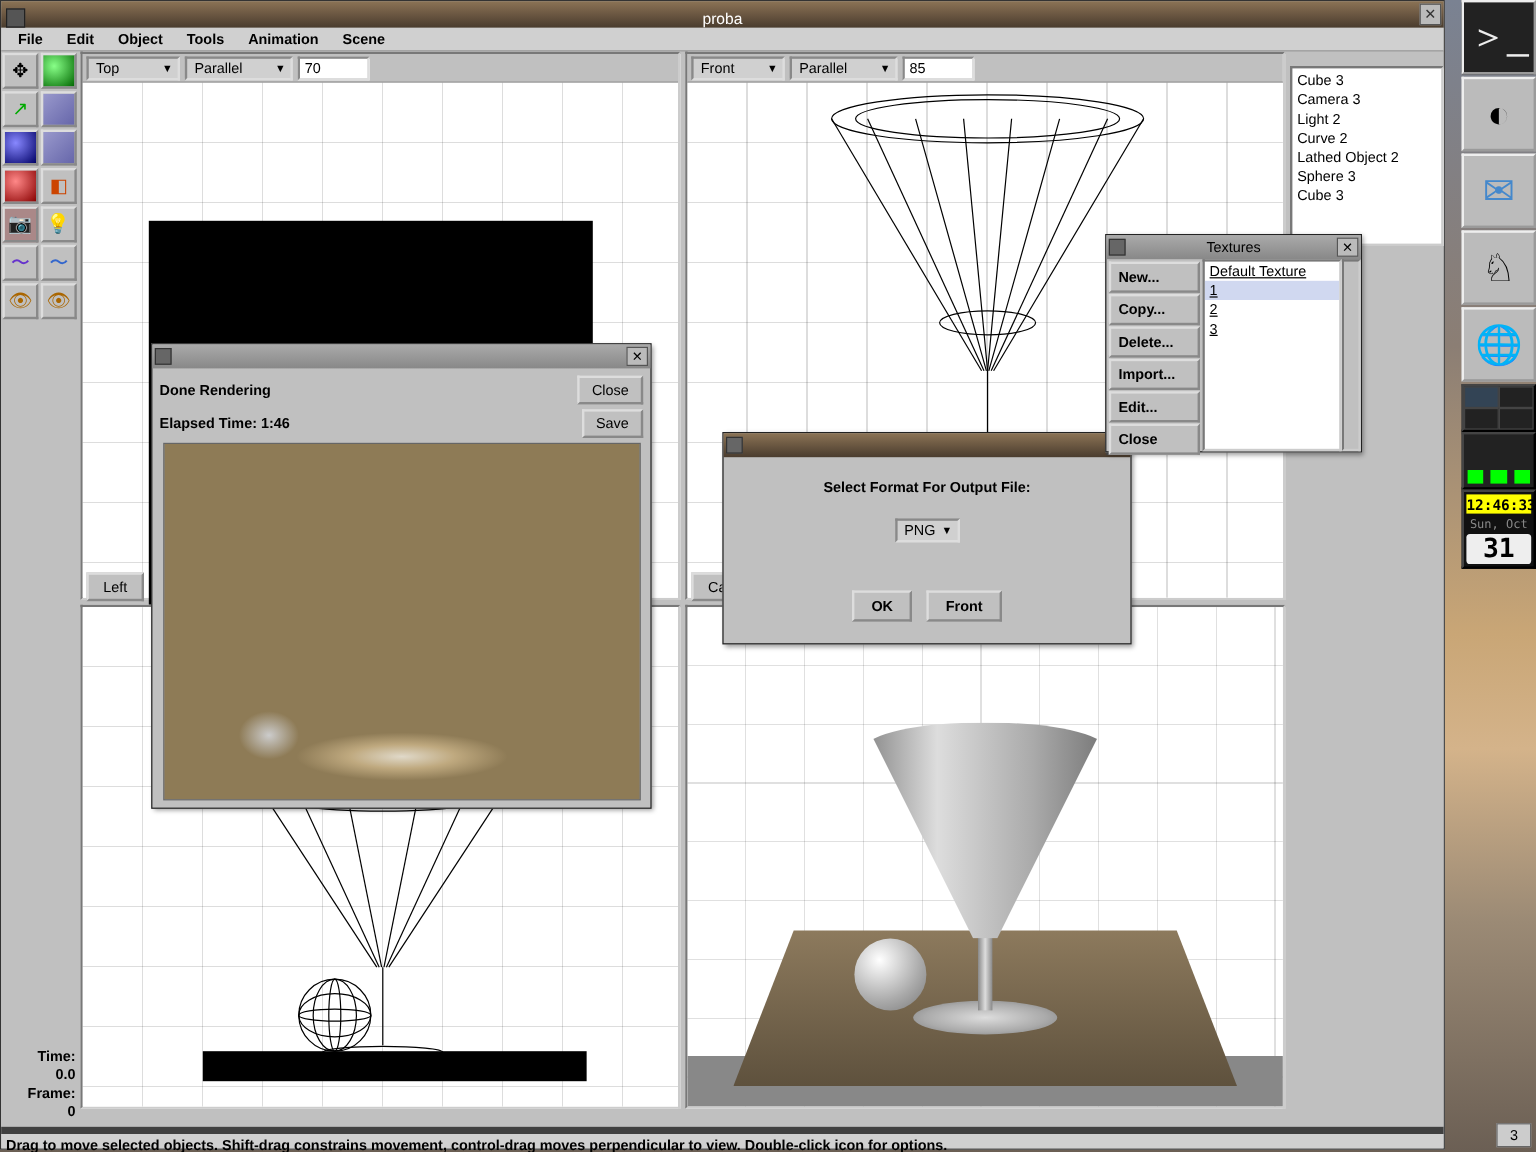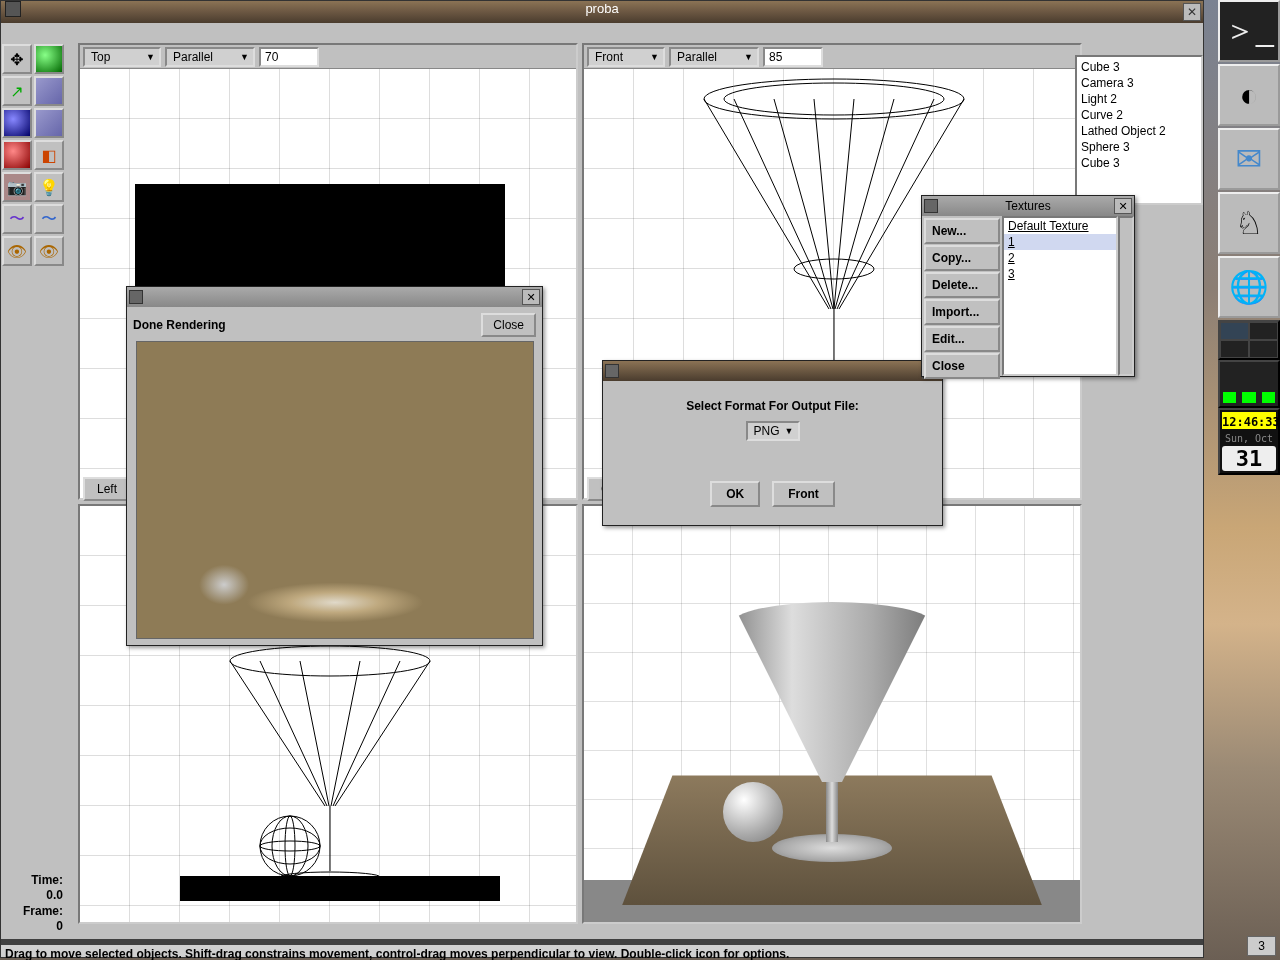--- a/index.html
+++ b/index.html
@@ -23,21 +23,21 @@
   position: absolute;
   left: 0; top: 0;
   width: 1204px; height: 958px;
   background: #c0c0c0;
   border: 1px solid #333;
 }
 .titlebar {
   height: 22px;
   background: linear-gradient(to bottom, #8b7355 0%, #6b5742 50%, #4a3c2e 100%);
   display: flex;
-  align-items: flex-start;
+  align-items: flex-end;
   color: #fff;
   font-size: 13px;
   position: relative;
 }
 .titlebar .ico { width: 16px; height: 16px; margin: 0 4px; background: #555; border: 1px solid #222; }
 .titlebar .ttl { position: absolute; left: 50%; transform: translateX(-50%); }
 .titlebar .closebtn {
   position: absolute; right: 2px; top: 2px;
   width: 18px; height: 18px;
   background: #bbb; border: 1px solid #555;
@@ -91,21 +91,20 @@
 }
 
 .viewports {
   position: absolute;
   left: 66px; top: 0; right: 0; bottom: 0;
 }
 .vp {
   position: absolute;
   background: #fff;
   border: 2px inset #ccc;
-  margin-left: 11px;
 }
 .vp-header {
   height: 24px; background: #c0c0c0;
   border-bottom: 1px solid #888;
   display:flex; align-items:center; padding: 0 3px; gap:4px;
 }
 .combo {
   height: 20px; border: 2px inset #ddd; background: #d0d0d0;
   padding: 0 18px 0 6px; position: relative; font-size: 12px;
   display:flex;align-items:center;
@@ -176,21 +175,21 @@
   background:
     radial-gradient(ellipse 50px 40px at 22% 82%, #ccc, transparent 50%),
     radial-gradient(ellipse 110px 25px at 50% 88%, #e0d9c9, #bfa97f 40%, #8e7b56 80%),
     radial-gradient(ellipse 100px 250px at 50% 45%, #bbb 0%, #ddd 30%, transparent 60%),
     linear-gradient(to bottom, #7b8aa0 0%, #9c9894 30%, #c9a572 55%, #d0b284 75%, #8f8376 100%);
   border:1px solid #666;
   margin:0 auto;
 }
 
 .fmt-body{padding:18px 20px;text-align:center;}
-.fmt-body .msg{font-weight:bold;margin-bottom:8px;}
+.fmt-body .msg{font-weight:bold;margin-bottom:19px;}
 .fmt-body .btns{display:flex;gap:12px;justify-content:center;margin-top:40px;}
 
 .tex-body{display:flex;height:160px;}
 .tex-btns{width:80px;display:flex;flex-direction:column;padding:2px;gap:1px;}
 .tex-btns .btn{padding:4px 6px;font-weight:bold;font-size:12px;}
 .tex-list{flex:1;background:#fff;border:2px inset #ccc;overflow:hidden;position:relative;text-decoration:underline;}
 .tex-sb{width:16px;background:#c0c0c0;border:2px inset #ccc;}
 .tex-list div{padding:1px 4px;}
 .tex-list .sel{background:#d0d8f0;}
 
@@ -244,20 +243,28 @@
 </head>
 <body>
 
 <div class="desktop">
 
   <div class="app-window">
     <div class="titlebar">
       <div class="ico"></div>
       <span class="ttl">proba</span>
       <div class="closebtn">✕</div>
+    </div>
+    <div class="menubar">
+      <span class="mi">File</span>
+      <span class="mi">Edit</span>
+      <span class="mi">Object</span>
+      <span class="mi">Tools</span>
+      <span class="mi">Animation</span>
+      <span class="mi">Scene</span>
     </div>
 
     <div class="app-body">
 
       <div class="toolbox">
         <div class="row">
           <div class="toolbtn">✥</div>
           <div class="toolbtn tb-green"></div>
         </div>
         <div class="row">
@@ -389,20 +396,24 @@
   <div class="dialog" style="left:126px;top:286px;width:417px">
     <div class="dtitle">
       <div class="dico"></div>
       <div class="dclose">✕</div>
     </div>
     <div class="render-body">
       <div class="render-row">
         <span>Done Rendering</span>
         <span class="btn sm">Close</span>
       </div>
+      <div class="render-row">
+        <span>Elapsed Time: 1:46</span>
+        <span class="btn sm">Save</span>
+      </div>
       <div class="render-img"></div>
     </div>
   </div>
 
   <div class="dialog" style="left:602px;top:360px;width:341px">
     <div class="dtitle" style="background:linear-gradient(to bottom,#8b7355,#4a3c2e)">
       <div class="dico"></div>
       <div class="dclose" style="background:#333;color:#ddd">✕</div>
     </div>
     <div class="fmt-body">

